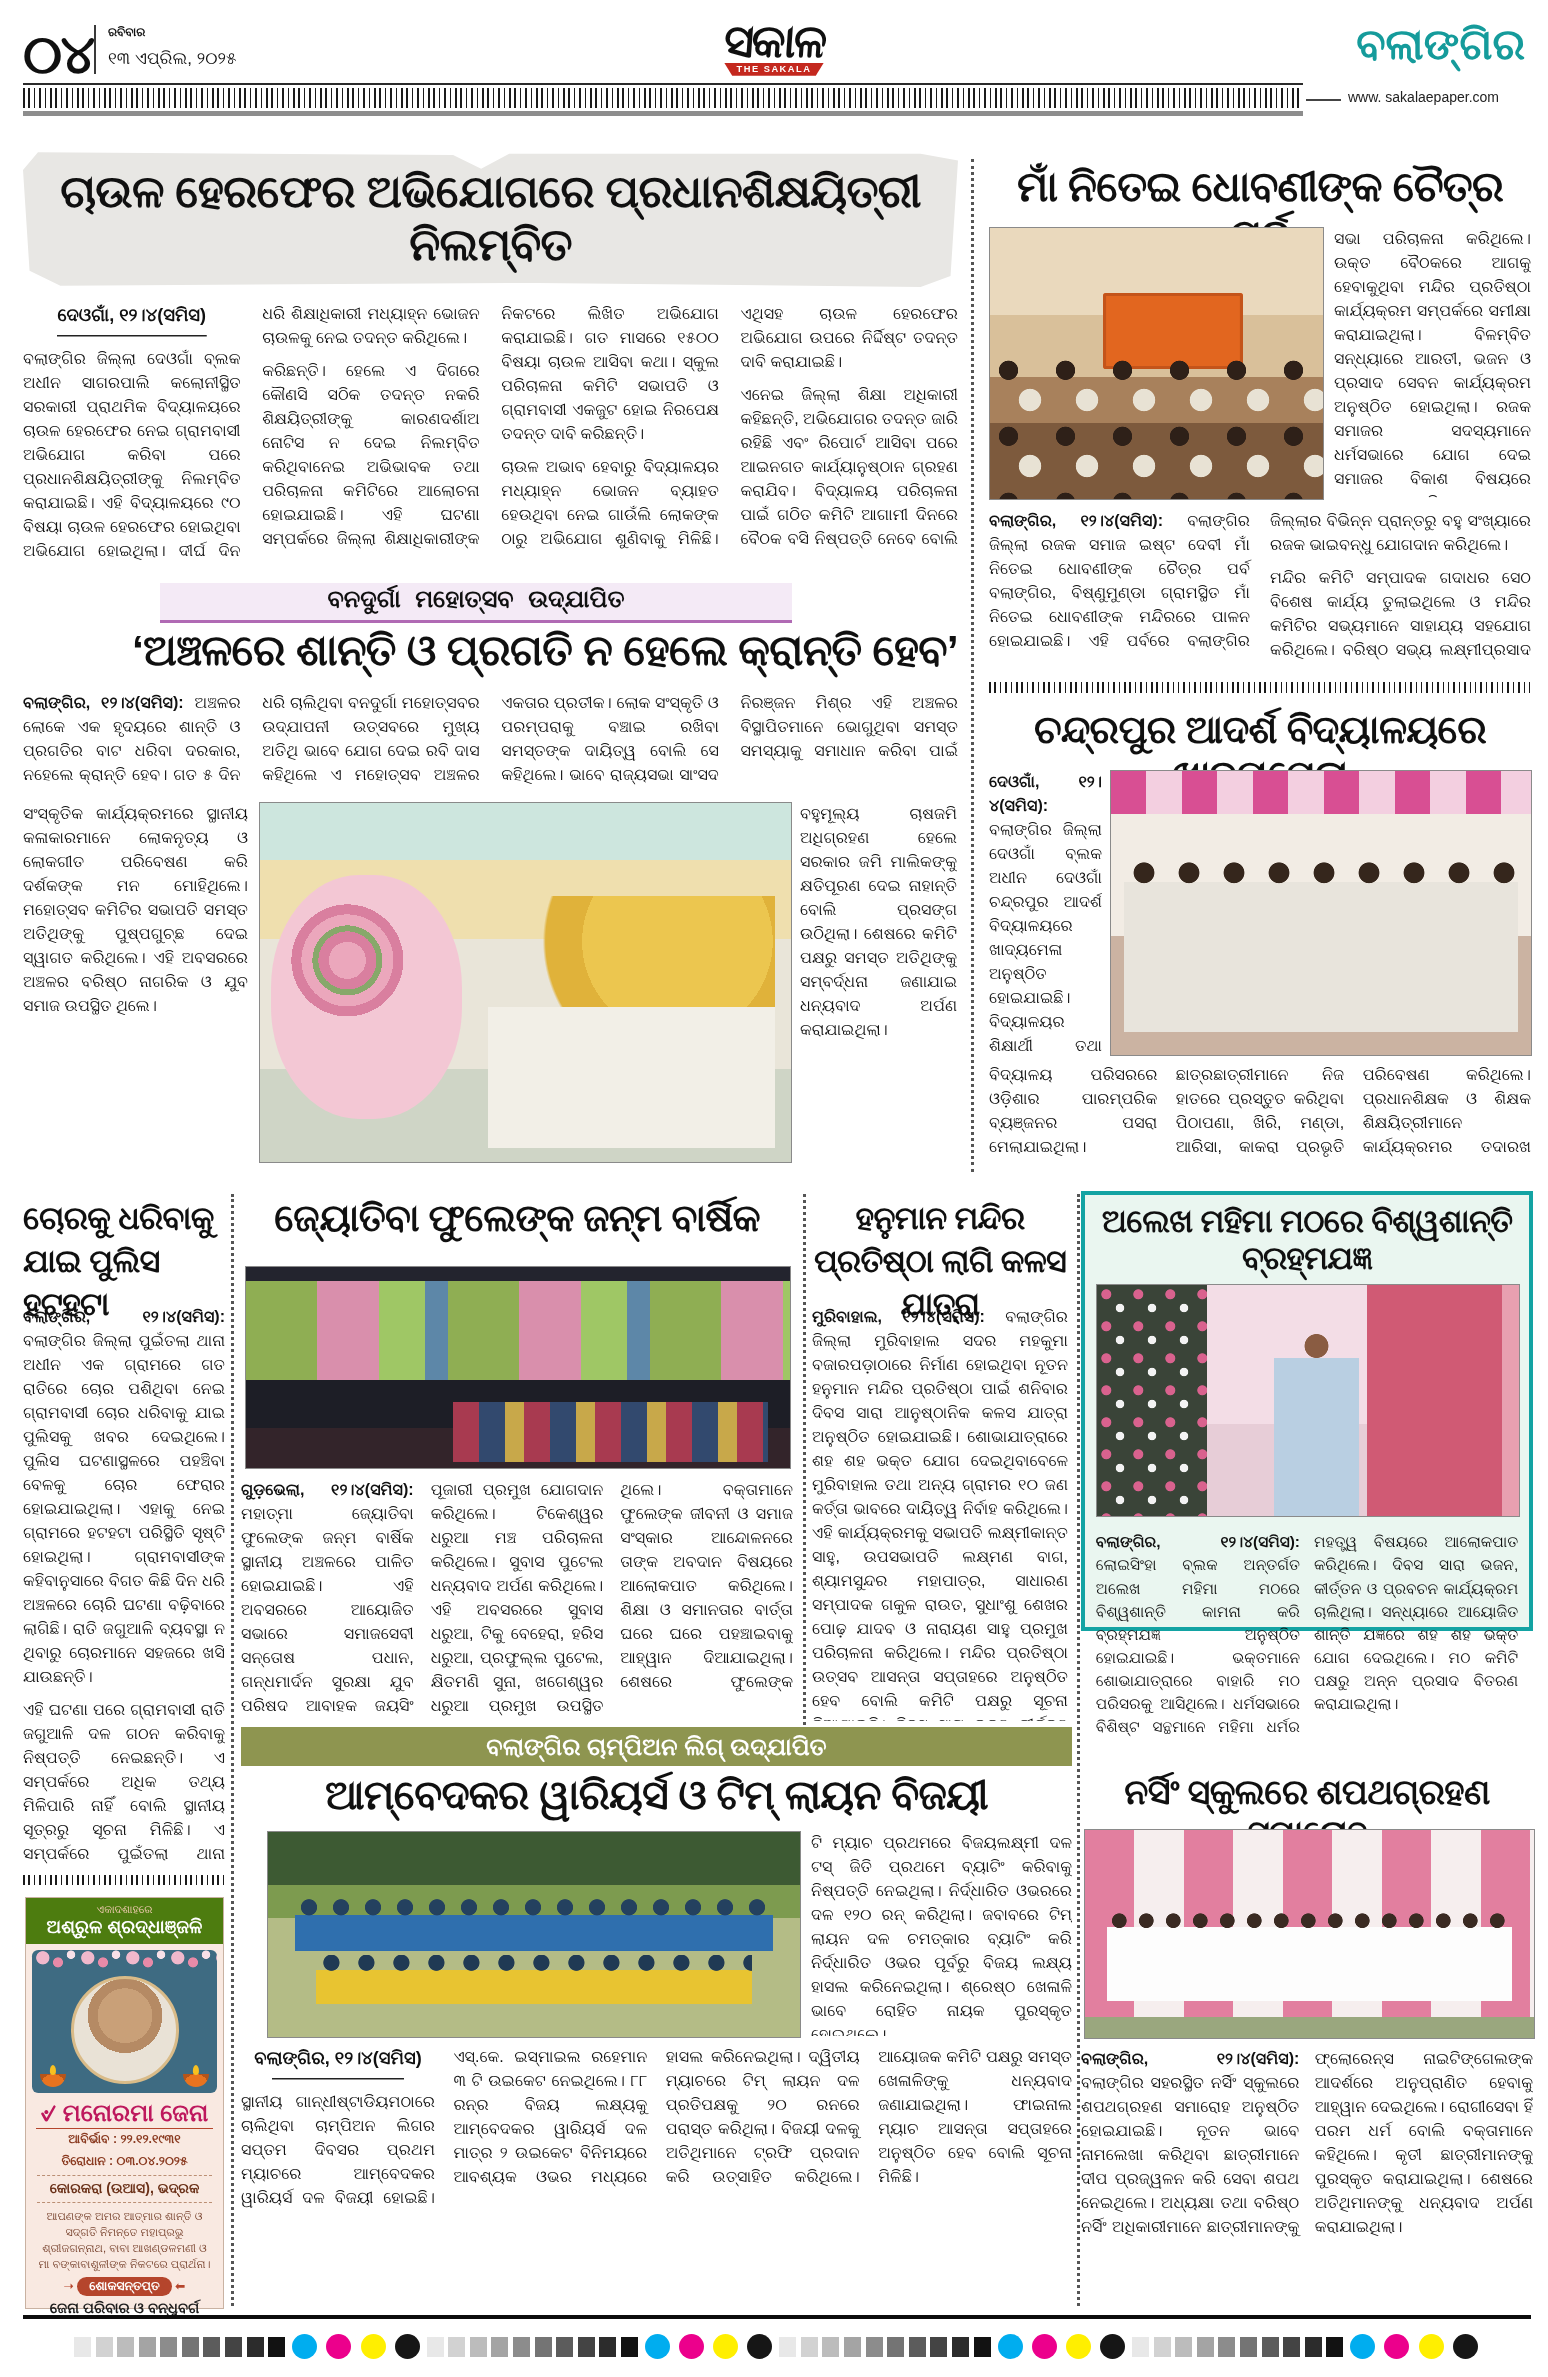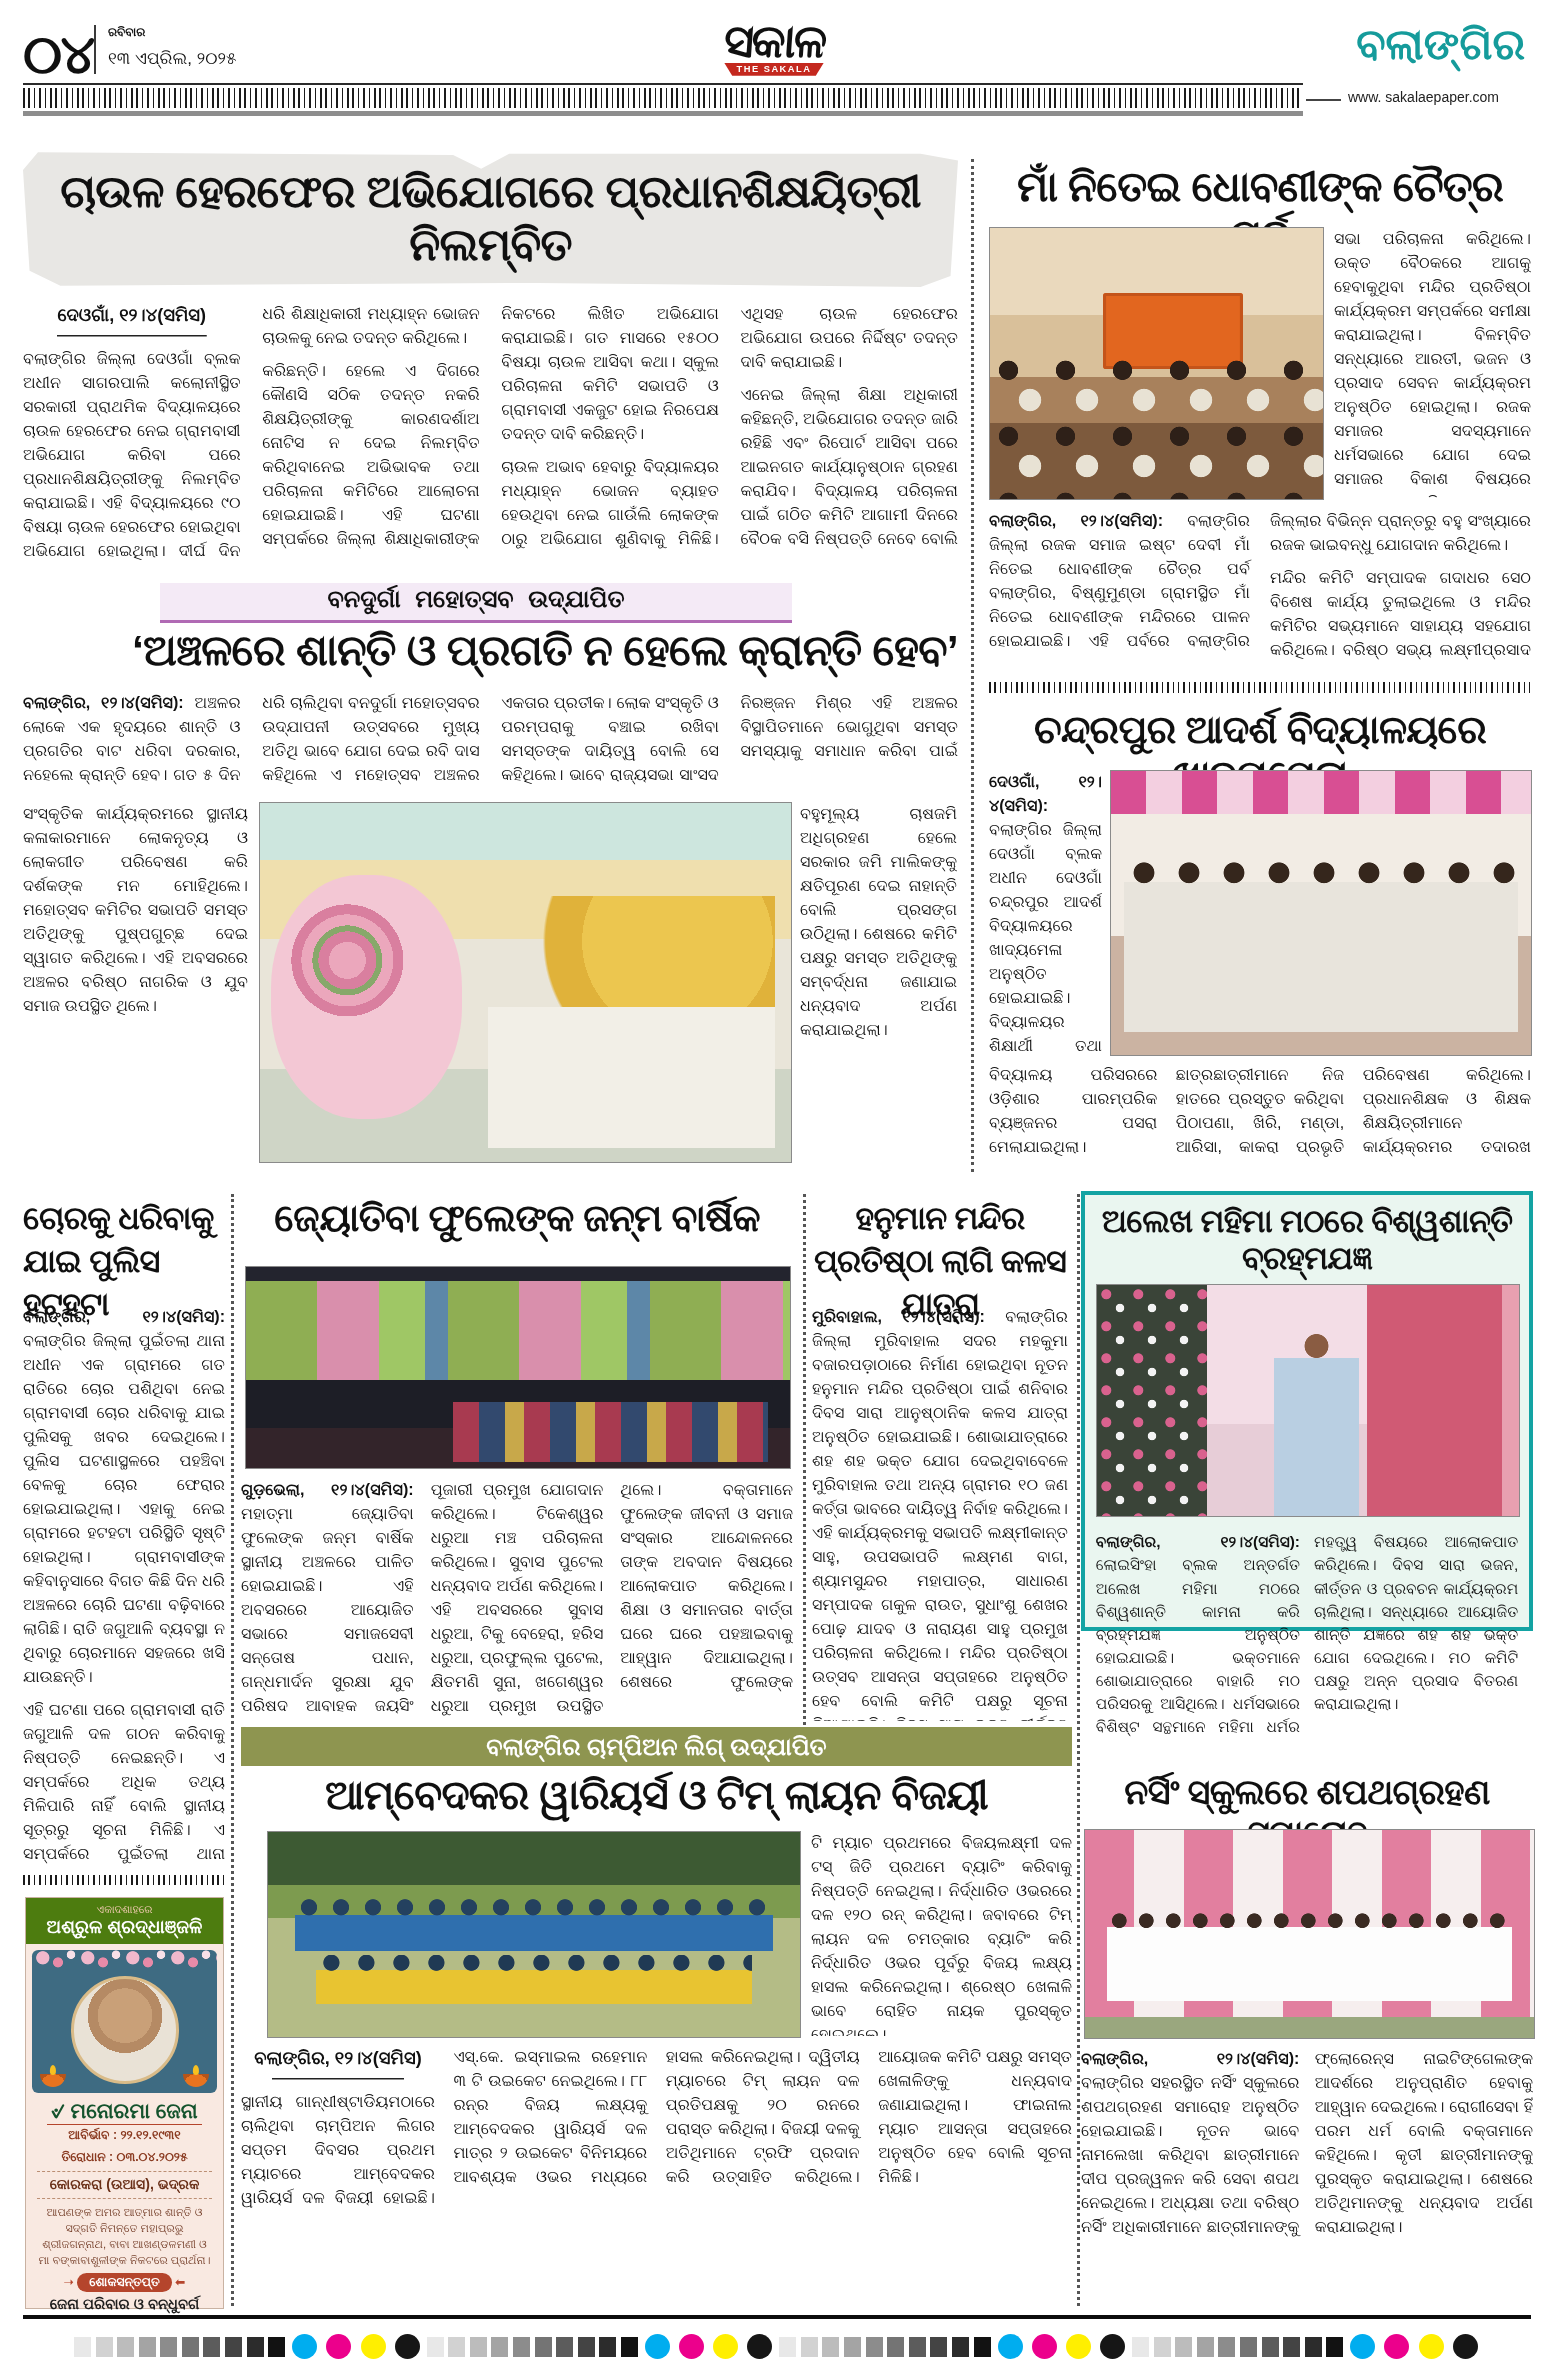--- a/index.html
+++ b/index.html
@@ -156,21 +156,21 @@
        radial-gradient(circle 5.4px at 26px 15.4px,#e88aa8 0 4.6px,transparent 5.4px),
        radial-gradient(circle 4.6px at 39px 7.7px,#f8e0e8 0 3.9px,transparent 4.6px);background-size:45px 26px;}
   .obit-circle{position:absolute;left:50%;top:56%;transform:translate(-50%,-50%);width:102px;height:102px;
      border-radius:50%;border:3.1px solid #d9bb88;
      background:radial-gradient(circle at 50% 36%,#c9a078 0 33%,#b58a64 33% 45%,#e9e2d6 45% 100%);}
   .diya{position:absolute;bottom:6.2px;width:26px;height:13px;border-radius:0 0 13px 13px;
      background:radial-gradient(ellipse at 50% 100%,#e8731f 0 70%,#b5541a 70% 100%);}
   .diya::after{content:"";position:absolute;left:50%;top:-8.5px;transform:translateX(-50%);
      width:6.2px;height:9.3px;background:#f8c020;border-radius:50% 50% 50% 50%/62% 62% 38% 38%;}
   .diya.l{left:7.7px}.diya.r{right:7.7px}
-  .obit-name{font-size:21px;font-weight:bold;color:#14532d;}
+  .obit-name{font-size:24px;font-weight:bold;color:#be185d;}
   .obit-name span{border-bottom:1.5px solid #b5452c;padding:0 4.6px 1.5px;}
   .obit-dates{font-size:12.3px;font-weight:bold;color:#8a3a20;line-height:1.5;margin-top:3.1px;}
   .obit-dash{border:none;border-top:1.5px dashed #bb8f74;margin:4.6px 10.8px;}
   .obit-place{font-size:14px;font-weight:bold;color:#6a3018;}
   .obit-prayer{font-size:11.2px;color:#7a4530;line-height:1.45;margin:4.6px 9.3px;}
   .obit-pillrow{margin-top:3.1px;font-size:12.3px;color:#b5452c;}
   .obit-pill{display:inline-block;background:#b5452c;color:#fff;font-weight:bold;font-size:12.3px;
      border-radius:10.8px;padding:2.3px 12.3px;margin:0 3.1px;}
   .obit-family{font-size:14.7px;font-weight:bold;color:#1c1c1c;margin-top:4.6px;}
 

